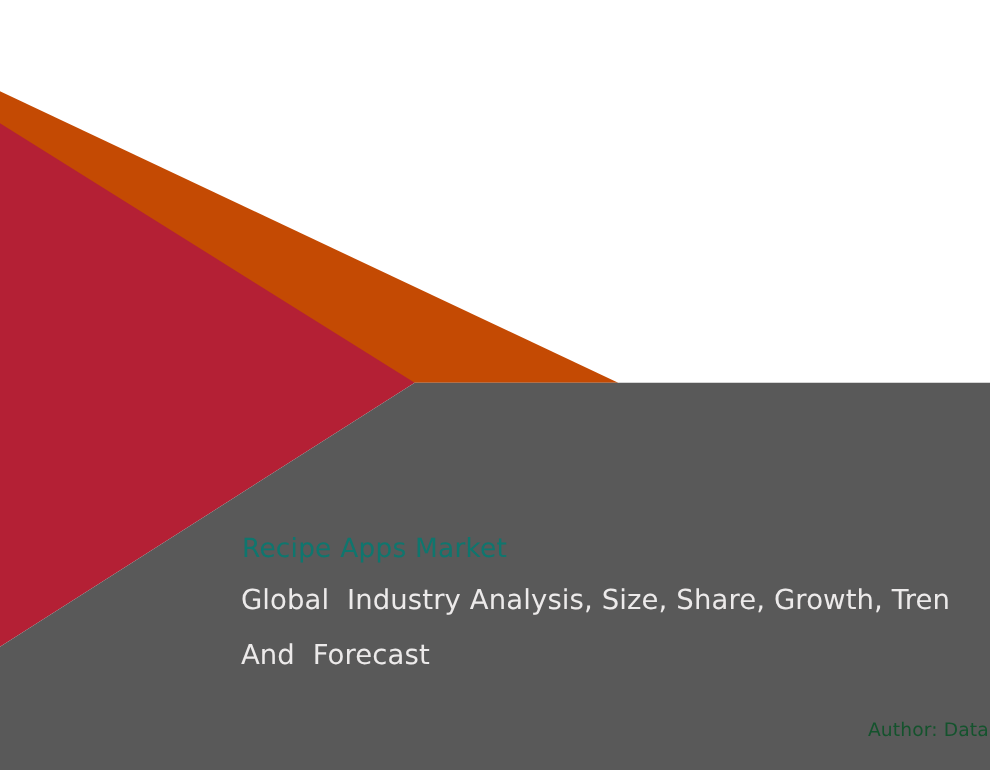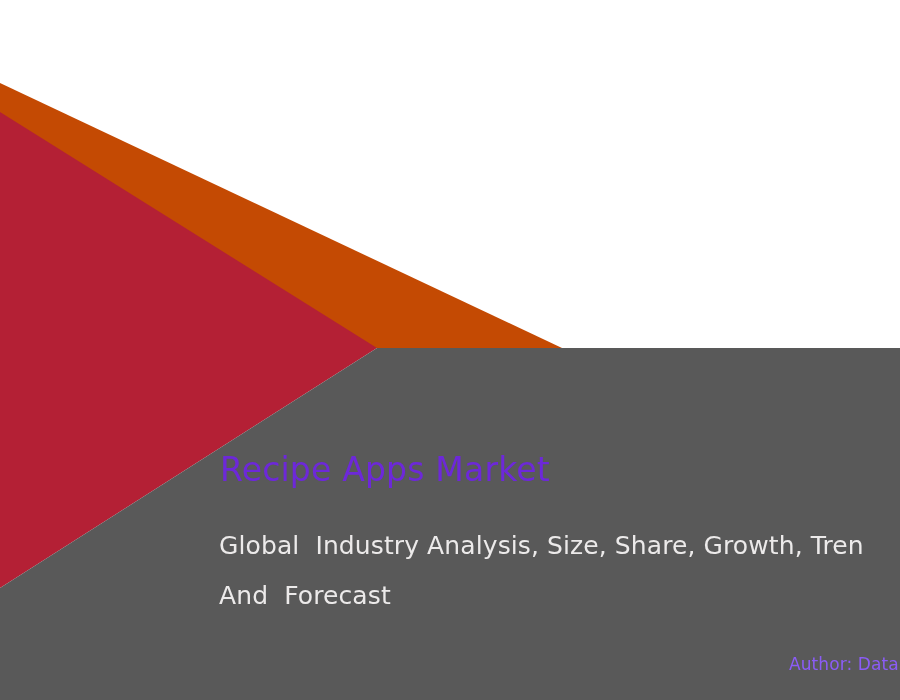--- a/index.html
+++ b/index.html
@@ -32,25 +32,25 @@
     position: absolute;
     left: 0;
     top: 0;
     width: 900px;
     height: 700px;
   }
 
   .title {
     position: absolute;
     left: 220px;
-    top: 448px;
-    font-size: 33px;
+    top: 476px;
+    font-size: 24px;
     line-height: 44px;
     font-weight: 400;
-    color: #6d28d9;
+    color: #0f766e;
     white-space: pre;
     letter-spacing: 0.2px;
   }
 
   .subtitle {
     position: absolute;
     left: 219px;
     top: 521px;
     width: 900px;
     font-size: 25px;
@@ -65,21 +65,21 @@
     top: 571px;
   }
 
   .author {
     position: absolute;
     left: 789px;
     top: 651px;
     font-size: 17px;
     line-height: 26px;
     font-weight: 400;
-    color: #8b5cf6;
+    color: #14532d;
     white-space: pre;
     letter-spacing: 0.1px;
   }
 </style>
 </head>
 <body>
 
 <div id="slide">
 
   <svg id="decor" viewBox="0 0 900 700" width="900" height="700" xmlns="http://www.w3.org/2000/svg">

